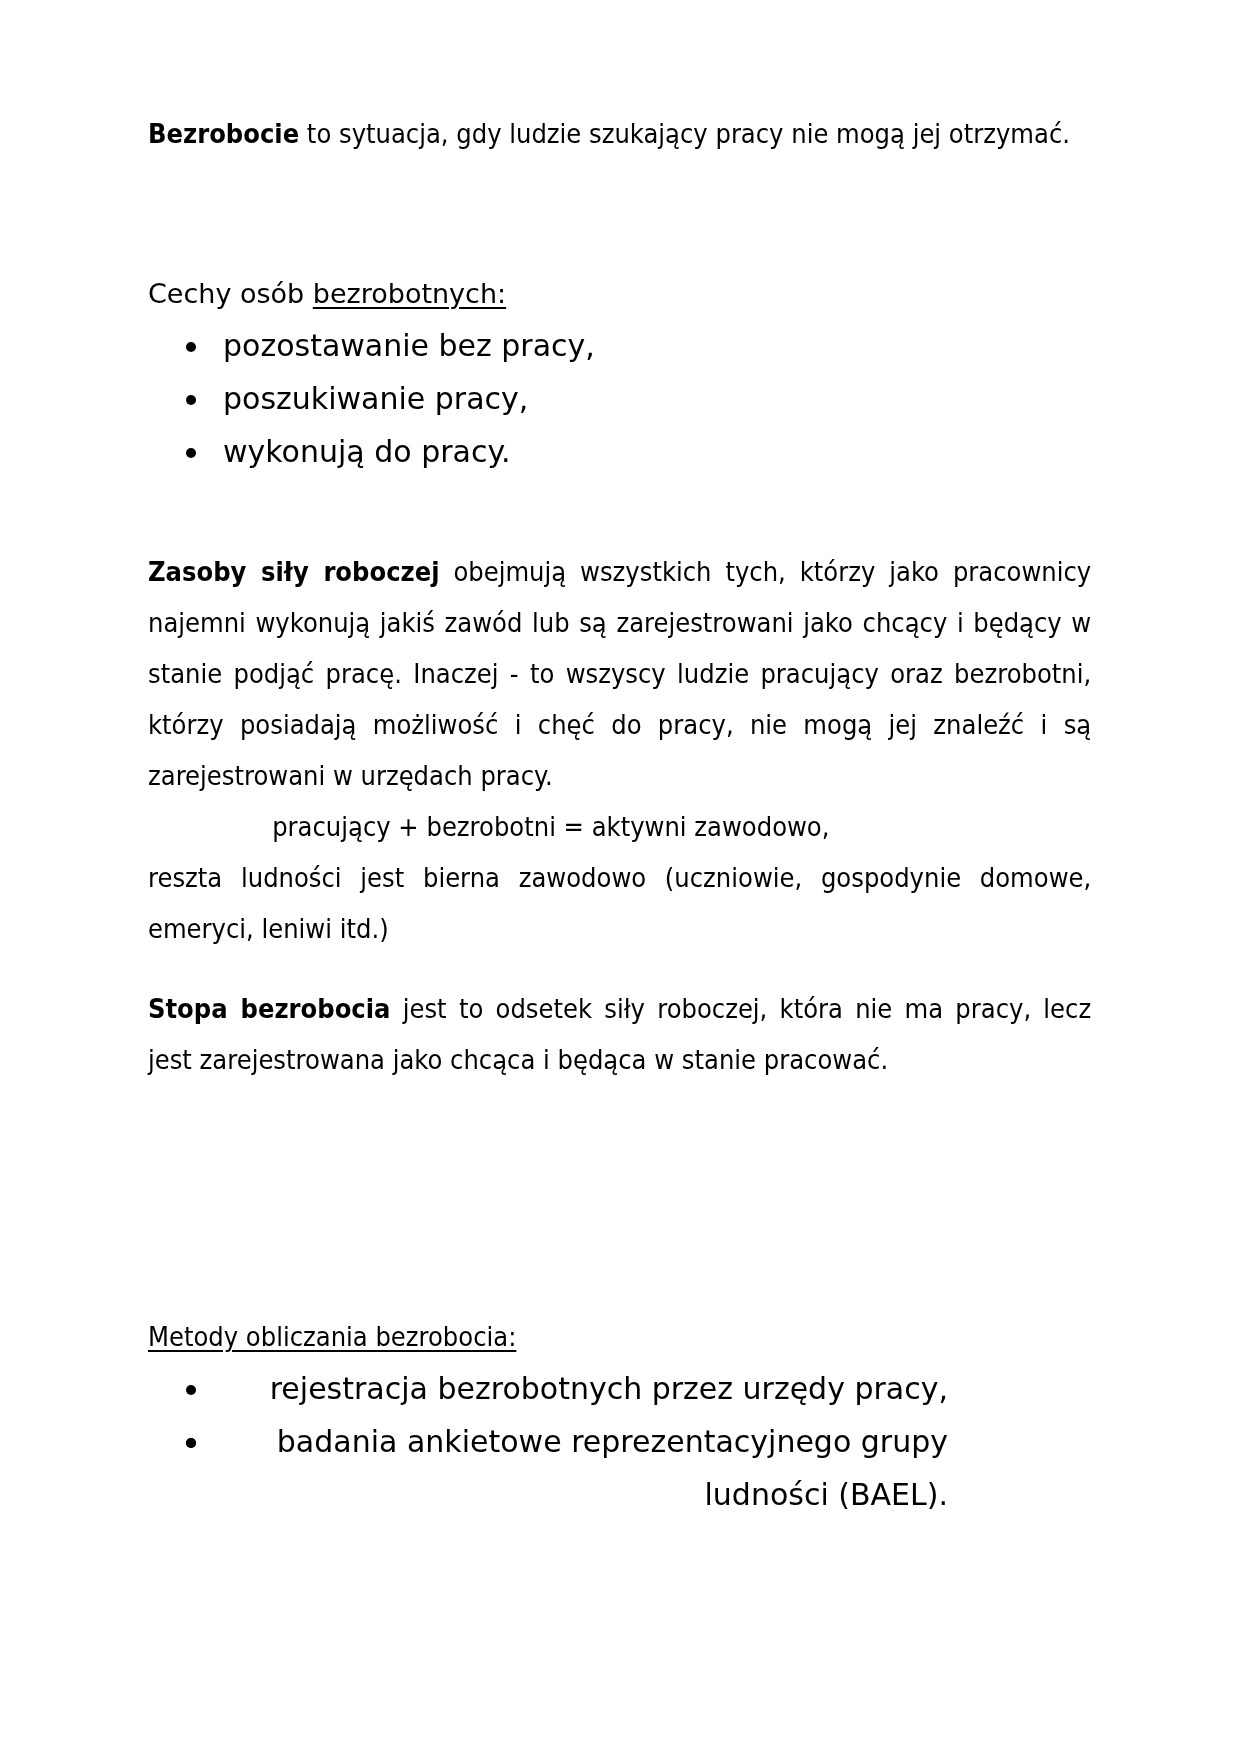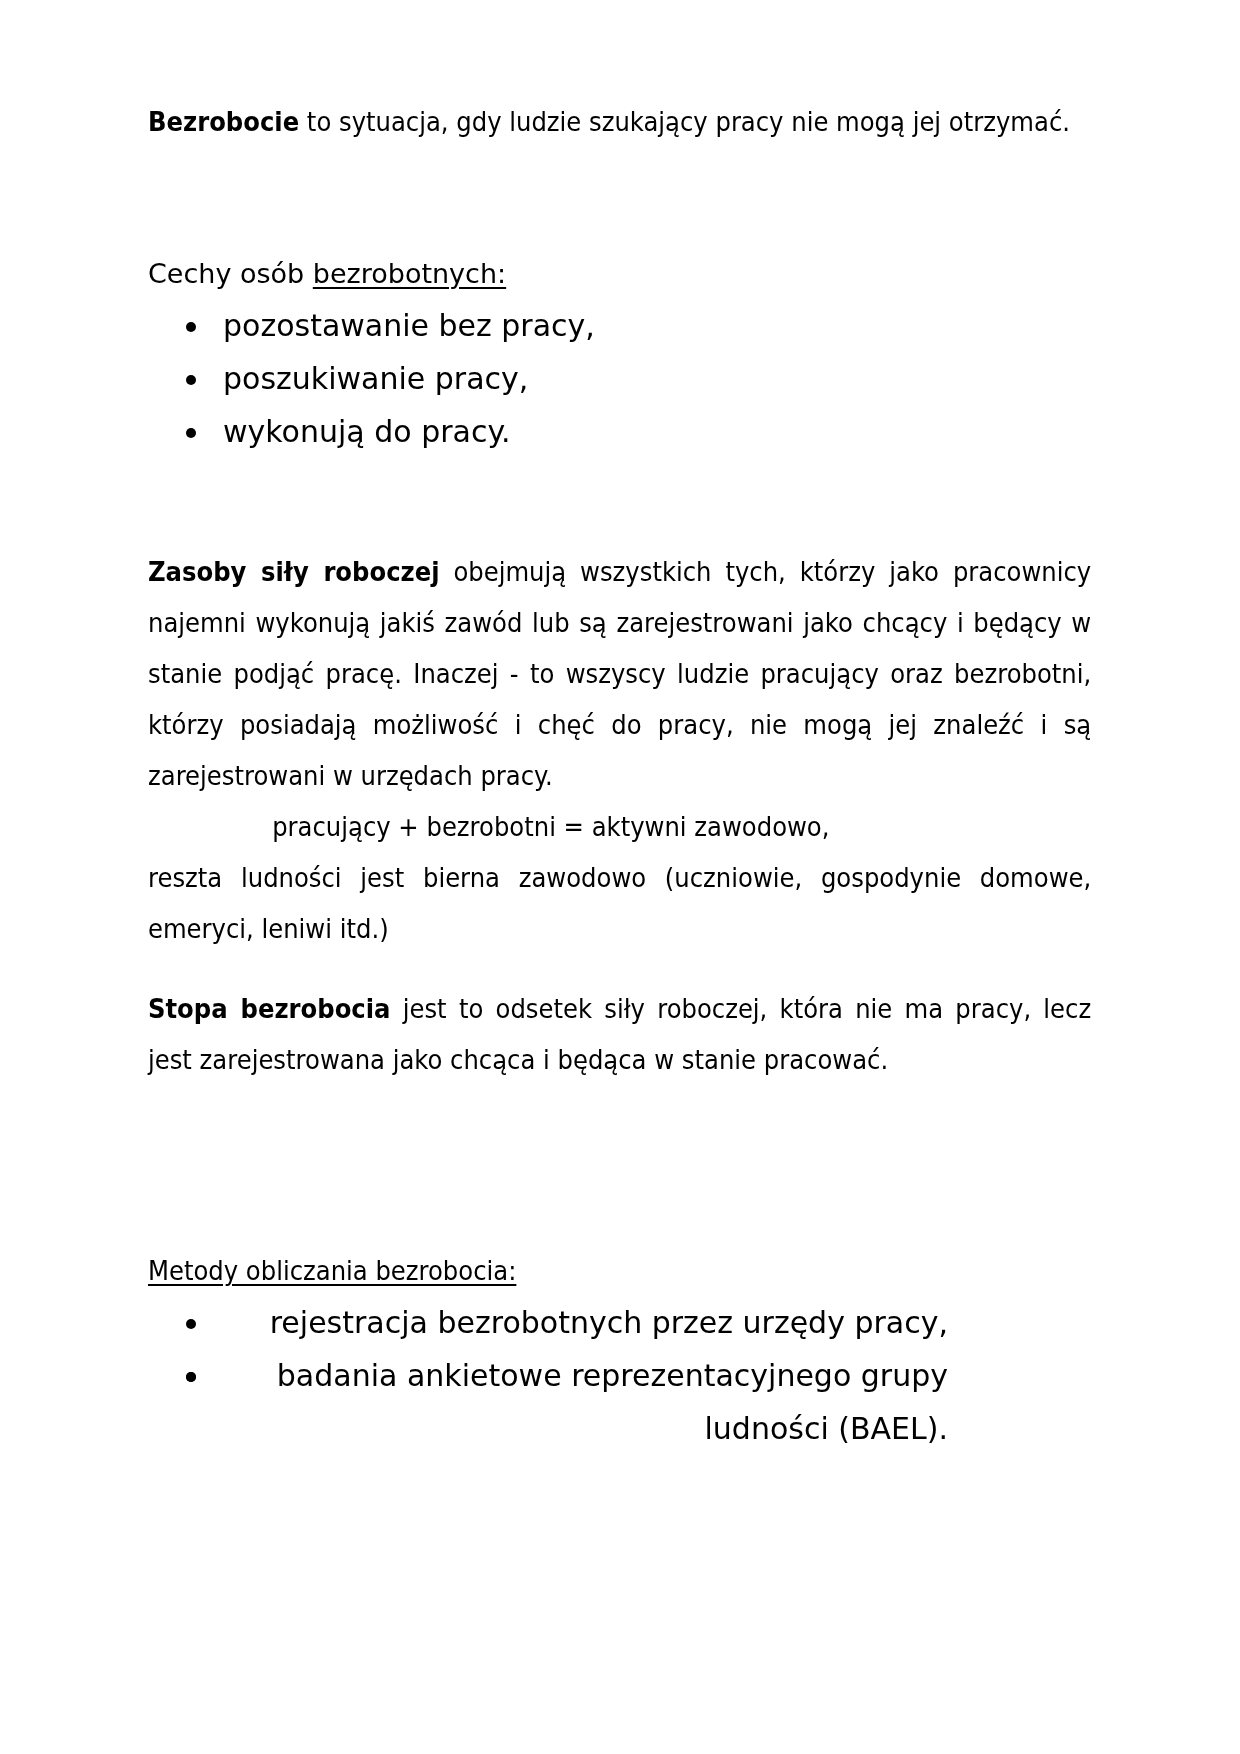--- a/index.html
+++ b/index.html
@@ -37,44 +37,44 @@
       width: 10px; height: 10px; border-radius: 50%; background: #000;
     }
     .block { position: absolute; left: 0; width: 943px; }
     .center-eq { padding-left: 138px; }
   </style>
 </head>
 <body>
 
 <div class="page">
 
-  <div class="block" style="top:96px;">
+  <div class="block" style="top:108px;">
     <p class="p"><b>Bezrobocie</b><span> to sytuacja, gdy ludzie szukający pracy nie mogą jej otrzymać.</span></p>
   </div>
 
-  <div class="block" style="top:248px;">
+  <div class="block" style="top:268px;">
     <p class="heading"><span>Cechy osób </span><span class="u">bezrobotnych:</span></p>
     <ul class="list">
       <li><span class="bullet"></span><span>pozostawanie bez pracy,</span></li>
       <li><span class="bullet"></span><span>poszukiwanie pracy,</span></li>
       <li><span class="bullet"></span><span>wykonują do pracy.</span></li>
     </ul>
   </div>
 
   <div class="block" style="top:546px;">
     <p class="p"><b>Zasoby siły roboczej</b><span> obejmują wszystkich tych, którzy jako pracownicy najemni wykonują jakiś zawód lub są zarejestrowani jako chcący i będący w stanie podjąć pracę. Inaczej - to wszyscy ludzie pracujący oraz bezrobotni, którzy posiadają możliwość i chęć do pracy, nie mogą jej znaleźć i są zarejestrowani w urzędach pracy.</span></p>
     <p class="p center-eq">pracujący + bezrobotni = aktywni zawodowo,</p>
     <p class="p">reszta ludności jest bierna zawodowo (uczniowie, gospodynie domowe, emeryci, leniwi itd.)</p>
   </div>
 
   <div class="block" style="top:983px;">
     <p class="p"><b>Stopa bezrobocia</b><span> jest to odsetek siły roboczej, która nie ma pracy, lecz jest zarejestrowana jako chcąca i będąca w stanie pracować.</span></p>
   </div>
 
-  <div class="block" style="top:1245px;">
+  <div class="block" style="top:1311px;">
     <p class="heading" style="transform:scaleX(0.9);transform-origin:left top;"><span class="u">Metody obliczania bezrobocia:</span></p>
     <ul class="list" style="width:800px;text-align:right;">
       <li><span class="bullet"></span><span>rejestracja bezrobotnych przez urzędy pracy,</span></li>
       <li><span class="bullet"></span></li>
       <li><span class="bullet"></span><span>badania ankietowe reprezentacyjnego grupy ludności (BAEL).</span></li>
     </ul>
   </div>
 
 </div>
 

